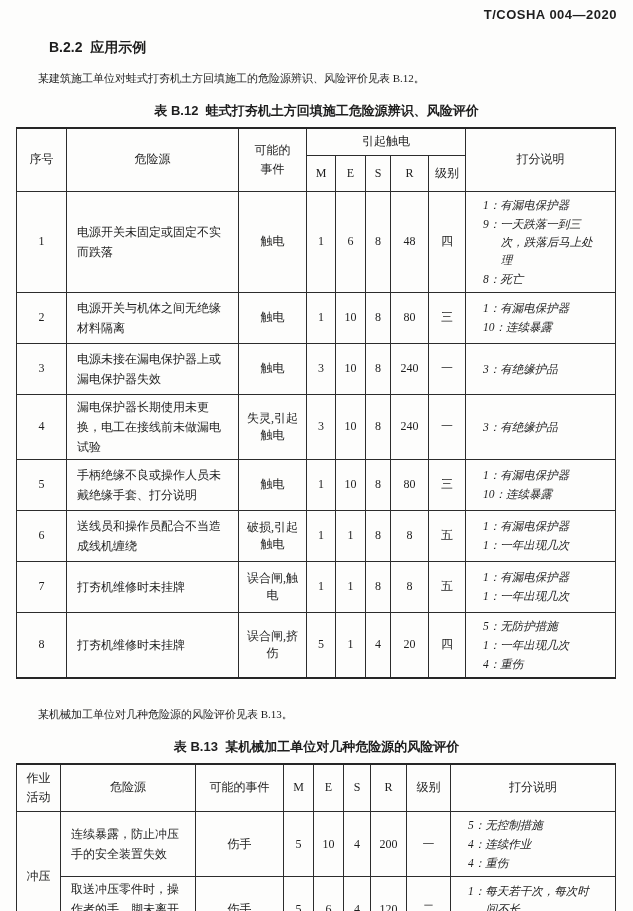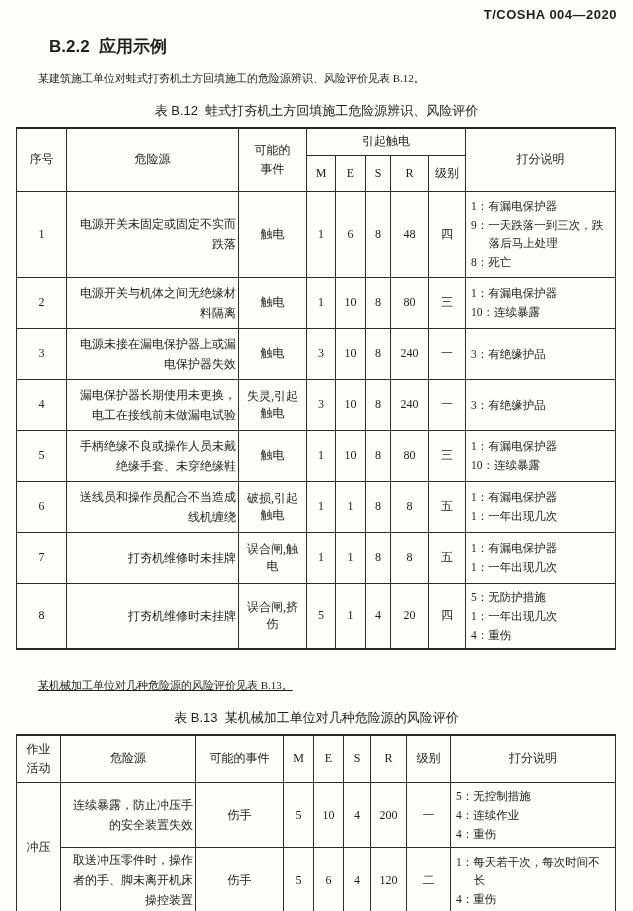--- a/index.html
+++ b/index.html
@@ -8,48 +8,48 @@
     background:#fdfdfc; color:#1e1e1e; overflow:hidden;
     padding:6px 16px 0 16px;
     font-family:"Liberation Serif","DejaVu Serif",serif;
   }
   .doc-code {
     font-family:"Liberation Sans","DejaVu Sans",sans-serif;
     font-size:13px; font-weight:bold; letter-spacing:0.5px; line-height:18px;text-align:right;
   }
   .section-heading {
     font-family:"Liberation Sans","DejaVu Sans",sans-serif;
-    font-size:17px; font-weight:bold; line-height:18px;
+    font-size:14px; font-weight:bold; line-height:18px;
     margin:14px 0 0 0; white-space:pre-wrap;padding-left:33px;
   }
   .para {
     font-size:11px; line-height:18px; margin:13px 0 0 0; text-indent:2em;
   }
-  .para2 { margin-top:26px;text-decoration:underline; }
+  .para2 { margin-top:26px; }
   .table-title {
     font-family:"Liberation Sans","DejaVu Sans",sans-serif;
-    font-size:13px; font-weight:normal; text-align:center; line-height:18px;
+    font-size:13px; font-weight:bold; text-align:center; line-height:18px;
     margin:15px 0 7px 0; white-space:pre-wrap;
   }
   table.risk-table {
     width:599px; border-collapse:collapse; table-layout:fixed;
     font-size:12px; color:#1e1e1e;
     border-top:2px solid #262626; border-bottom:2px solid #262626;
     border-left:1px solid #262626; border-right:1px solid #262626;
   }
   .risk-table th, .risk-table td {
     border:1px solid #2c2c2c; vertical-align:middle;
     padding:2px 3px; font-weight:normal; font-size:12px;
     overflow:hidden;
   }
   .c { text-align:center; }
   .pre { white-space:pre-line; line-height:19px; }
-  td.left { text-align:right; padding:2px 2px; line-height:20px; }
+  td.left { text-align:left; padding:2px 10px; line-height:20px; }
   td.notes { text-align:left; padding:3px 4px 3px 5px; line-height:18px; font-size:11.5px; }
-  .note-line { padding-left:1.55em; text-indent:-1.55em; margin:1px 0; }
+  .note-line { padding-left:1.55em; text-indent:-1.55em; margin:1px 12px;font-style:italic; }
   
   #t12 thead tr:nth-child(1) { height:27px; }
   #t12 thead tr:nth-child(2) { height:36px; }
   #t12 tbody tr { height:51px; }
   #t12 tbody tr:first-child { height:86px; }
   #t12 tbody tr:last-child { height:64px; }
   #t13 thead tr { height:48px; }
   #t13 tbody tr { height:57px; }
 </style>
 </head>
@@ -141,21 +141,21 @@
           <td class="c">10</td>
           <td class="c">8</td>
           <td class="c">240</td>
           <td class="c">一</td>
           <td class="notes">
             <div class="note-line">3：有绝缘护品</div>
           </td>
         </tr>
         <tr>
           <td class="c">5</td>
-          <td class="left">手柄绝缘不良或操作人员未戴绝缘手套、未穿绝缘鞋</td>
+          <td class="left">手柄绝缘不良或操作人员未戴绝缘手套、打分说明</td>
           <td class="c">触电</td>
           <td class="c">1</td>
           <td class="c">10</td>
           <td class="c">8</td>
           <td class="c">80</td>
           <td class="c">三</td>
           <td class="notes">
             <div class="note-line">1：有漏电保护器</div>
             <div class="note-line">10：连续暴露</div>
           </td>

